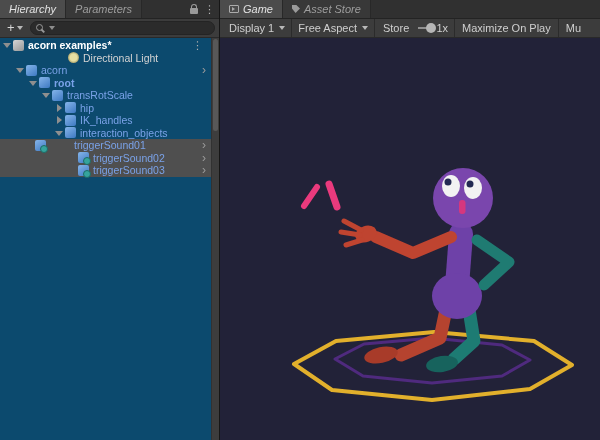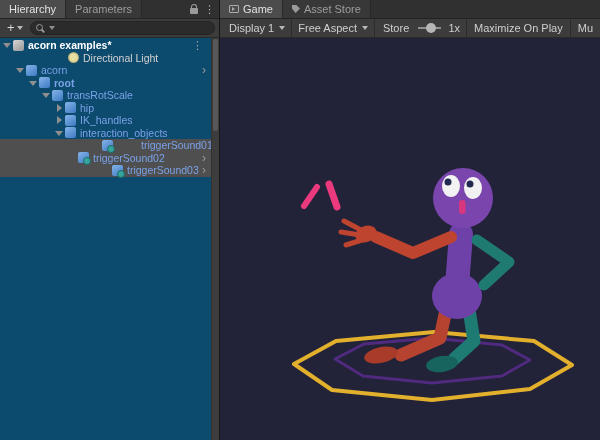--- a/index.html
+++ b/index.html
@@ -3,21 +3,21 @@
 <meta charset="utf-8">
 <style>
   * { box-sizing: border-box; margin: 0; padding: 0; }
   html,body { width:600px; height:440px; overflow:hidden; }
   body { font-family:"Liberation Sans", sans-serif; font-size:11px; background:#383838; color:#d2d2d2; }
   .app { display:flex; width:600px; height:440px; }
 
   
   .left-panel { width:220px; flex:0 0 220px; display:flex; flex-direction:column; border-right:1px solid #161616; background:#383838; }
   .tabstrip { height:19px; flex:0 0 19px; background:#303030; display:flex; align-items:stretch; border-bottom:1px solid #232323; }
-  .tab { display:flex; align-items:center; padding:0 9px; color:#9d9d9d; background:#383838; border-right:1px solid #282828; cursor:default; }
+  .tab { display:flex; align-items:center; padding:0 9px; color:#9d9d9d; background:#383838; border-right:1px solid #282828; cursor:default;font-style:italic; }
   .tab.active { background:#4c4c4c; color:#e2e2e2; }
   .tabstrip .grow { flex:1; }
   .hdr-icons { display:flex; align-items:center; padding-right:4px; gap:6px; }
   .lock { width:8px; height:6px; background:#9a9a9a; border-radius:1px; position:relative; margin-top:4px; }
   .lock::before { content:''; position:absolute; width:4px; height:4px; border:1.5px solid #9a9a9a; border-bottom:none; border-radius:3px 3px 0 0; left:1px; top:-4px; }
   .kebab { color:#b5b5b5; font-size:11px; line-height:1; }
 
   .toolbar { height:19px; flex:0 0 19px; background:#3c3c3c; border-bottom:1px solid #292929; display:flex; align-items:center; padding:0 4px; gap:4px; }
   .add-btn { display:flex; align-items:center; color:#d6d6d6; padding:0 3px; gap:2px; }
   .plus { font-size:13px; line-height:1; margin-top:-1px; }
@@ -50,21 +50,21 @@
   .rowmenu { margin-left:auto; padding-right:8px; color:#b0b0b0; }
   .rowchev { margin-left:auto; padding-right:5px; color:#9a9a9a; font-size:12px; line-height:1; }
   .vscroll { position:absolute; right:0; top:0; bottom:0; width:8px; background:#3d3d3d; border-left:1px solid #323232; }
   .vscroll .thumb { position:absolute; top:1px; left:1px; right:1px; height:92px; border-radius:3px; background:#585858; }
 
   
   .right-panel { flex:1; display:flex; flex-direction:column; min-width:0; }
   .mon { width:10px; height:8px; border:1px solid #ababab; border-radius:1px; margin-right:4px; position:relative; }
   .mon::after { content:''; position:absolute; left:2px; top:1px; width:0; height:0; border-top:2px solid transparent; border-bottom:2px solid transparent; border-left:3px solid #ababab; }
   .tag { width:8px; height:8px; background:#9b9b9b; margin-right:4px; clip-path:polygon(0 0,55% 0,100% 45%,45% 100%,0 45%); }
-  .game-toolbar { gap:0; padding:0 0 0 3px; overflow:hidden; }
+  .game-toolbar { gap:0; padding:0 12px 0 3px; overflow:hidden; }
   .tb-item { display:flex; align-items:center; padding:0 6px; height:100%; color:#cfcfcf; white-space:nowrap; }
   .tb-item .caret { margin-left:5px; }
   .tb-sep { width:1px; height:100%; background:#2b2b2b; flex:0 0 1px; }
   .tb-label { padding:0 2px 0 8px; color:#cfcfcf; display:flex; align-items:center; height:100%; }
   .slider { width:42px; height:2px; background:#8f8f8f; position:relative; margin:0 7px; align-self:center; }
   .slider .knob { position:absolute; left:8px; top:-4px; width:10px; height:10px; border-radius:50%; background:#b6b6b6; }
   .tb-val { display:flex; align-items:center; height:100%; padding-right:6px; color:#cfcfcf; }
   .tb-grow { flex:1; }
   .tb-btn { display:flex; align-items:center; height:100%; padding:0 7px; color:#cfcfcf; border-left:1px solid #2b2b2b; white-space:nowrap; }
 
@@ -140,33 +140,33 @@
           <div class="trow" style="padding-left: 54px;">
             <span class="fold right"></span>
             <span class="ticon prefab"></span>
             <span class="tlabel prefab">IK_handles</span>
           </div>
           <div class="trow" style="padding-left: 54px;">
             <span class="fold down"></span>
             <span class="ticon prefab"></span>
             <span class="tlabel prefab">interaction_objects</span>
           </div>
-          <div class="trow sel" style="padding-left: 67px; gap: 24px;">
+          <div class="trow sel" style=" gap: 24px;">
             <span class="fold none"></span>
             <span class="ticon sound"></span>
             <span class="tlabel prefab">triggerSound01</span>
             <span class="rowchev">›</span>
           </div>
           <div class="trow sel" style="padding-left: 67px;">
             <span class="fold none"></span>
             <span class="ticon sound"></span>
             <span class="tlabel prefab">triggerSound02</span>
             <span class="rowchev">›</span>
           </div>
-          <div class="trow sel" style="padding-left: 101px;">
+          <div class="trow sel" style="padding-left: 67px;">
             <span class="fold none"></span>
             <span class="ticon sound"></span>
             <span class="tlabel prefab">triggerSound03</span>
             <span class="rowchev">›</span>
           </div>
         </div>
       <div class="vscroll">
         <div class="thumb"></div>
       </div>
     </div>

